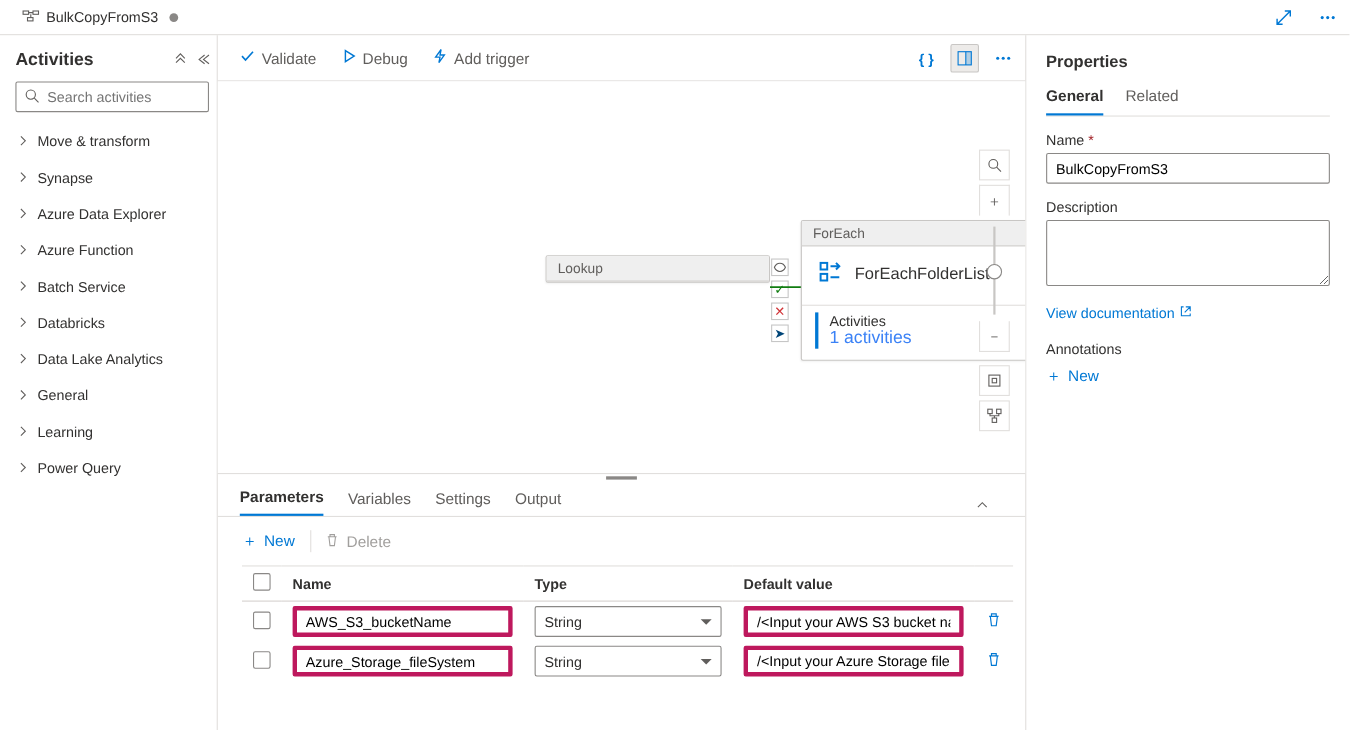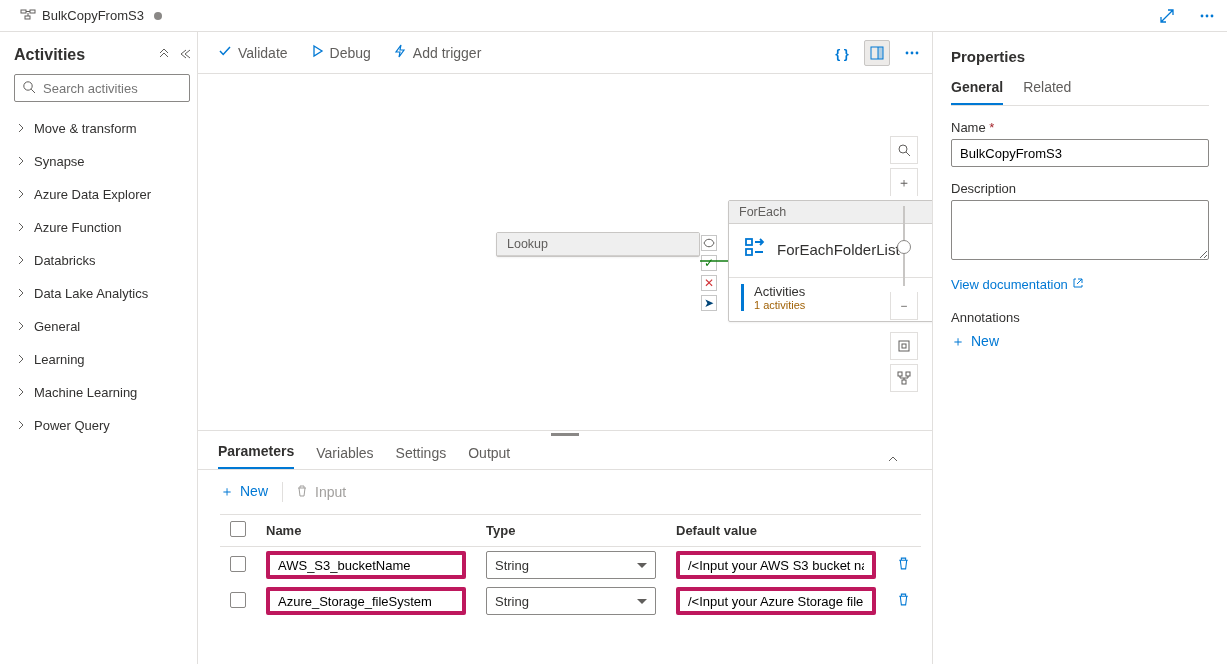--- a/index.html
+++ b/index.html
@@ -57,21 +57,21 @@
   .act-title { background: #efefef; font-size: 12.5px; padding: 4px 10px; color: #605e5c; border-bottom: 1px solid #d2d0ce; }
   .act-body { display: flex; align-items: center; gap: 10px; padding: 12px 14px; }
   .act-body .big-ic { color: var(--azure-blue); }
   .act-name { font-size: 15px; color: #323130; }
 
   .lookup { left: 298px; top: 158px; width: 204px; }
   .foreach { left: 530px; top: 126px; width: 220px; }
   .foreach .sub { border-top: 1px solid #e1dfdd; margin-top: 2px; padding: 6px 14px 10px 12px; display: flex; gap:10px; align-items: flex-start; position: relative;}
   .foreach .sub .bar { width: 3px; align-self: stretch; background: var(--azure-blue); }
   .foreach .sub .subtxt .l1 { font-size: 13px; color: #323130; display:block; }
-  .foreach .sub .subtxt .l2 { font-size: 11px; color: #a16207; display:block;}
+  .foreach .sub .subtxt .l2 { font-size: 16px; color: #3b82f6; display:block;}
 
   
   .ports { position: absolute; display: flex; flex-direction: column; gap: 4px; }
   .lookup .ports { left: 204px; top: 2px; }
   .port { width: 16px; height: 16px; font-size: 12px; display: flex; align-items: center; justify-content: center; }
   .port.succ { color: #107c10; border:1px solid #c6c6c6;}
   .port.fail { color: #d13438; border:1px solid #c6c6c6;}
   .port.skip { color: #004578; border:1px solid #c6c6c6;}
   .port.comp { color: #605e5c; border:1px solid #c6c6c6;}
 
@@ -200,45 +200,45 @@
         <div class="cat-item">
           <span class="chev"><svg width="10" height="10" viewBox="0 0 10 10">
               <path d="M3 1l4 4-4 4" stroke="#605e5c" fill="none"></path>
             </svg></span>
           <span>Azure Function</span>
         </div>
         <div class="cat-item">
           <span class="chev"><svg width="10" height="10" viewBox="0 0 10 10">
               <path d="M3 1l4 4-4 4" stroke="#605e5c" fill="none"></path>
             </svg></span>
+          <span>Batch Service</span>
+        </div>
+        <div class="cat-item">
+          <span class="chev"><svg width="10" height="10" viewBox="0 0 10 10">
+              <path d="M3 1l4 4-4 4" stroke="#605e5c" fill="none"></path>
+            </svg></span>
           <span>Databricks</span>
         </div>
         <div class="cat-item">
           <span class="chev"><svg width="10" height="10" viewBox="0 0 10 10">
               <path d="M3 1l4 4-4 4" stroke="#605e5c" fill="none"></path>
             </svg></span>
           <span>Data Lake Analytics</span>
         </div>
         <div class="cat-item">
           <span class="chev"><svg width="10" height="10" viewBox="0 0 10 10">
               <path d="M3 1l4 4-4 4" stroke="#605e5c" fill="none"></path>
             </svg></span>
           <span>General</span>
         </div>
         <div class="cat-item">
           <span class="chev"><svg width="10" height="10" viewBox="0 0 10 10">
               <path d="M3 1l4 4-4 4" stroke="#605e5c" fill="none"></path>
             </svg></span>
           <span>Learning</span>
-        </div>
-        <div class="cat-item">
-          <span class="chev"><svg width="10" height="10" viewBox="0 0 10 10">
-              <path d="M3 1l4 4-4 4" stroke="#605e5c" fill="none"></path>
-            </svg></span>
-          <span>Machine Learning</span>
         </div>
         <div class="cat-item">
           <span class="chev"><svg width="10" height="10" viewBox="0 0 10 10">
               <path d="M3 1l4 4-4 4" stroke="#605e5c" fill="none"></path>
             </svg></span>
           <span>Power Query</span>
         </div>
       </div>
   </div>
 
@@ -380,21 +380,21 @@
         <div class="bactions">
           <div class="new">
             <span>＋</span>
             <span>New</span>
           </div>
           <div class="sep"></div>
           <div class="del">
             <span><svg width="14" height="14" viewBox="0 0 14 14">
                   <path d="M3 4h8M5 4V2h4v2M4 4l1 8h4l1-8" stroke="#a19f9d" fill="none"></path>
                 </svg></span>
-            <span>Input</span>
+            <span>Delete</span>
           </div>
         </div>
         <table class="params">
           <thead>
             <tr>
               <th class="chkcol"><span class="chk"></span></th>
               <th>Name</th>
               <th>Type</th>
               <th>Default value</th>
               <th class="delcol"></th>

